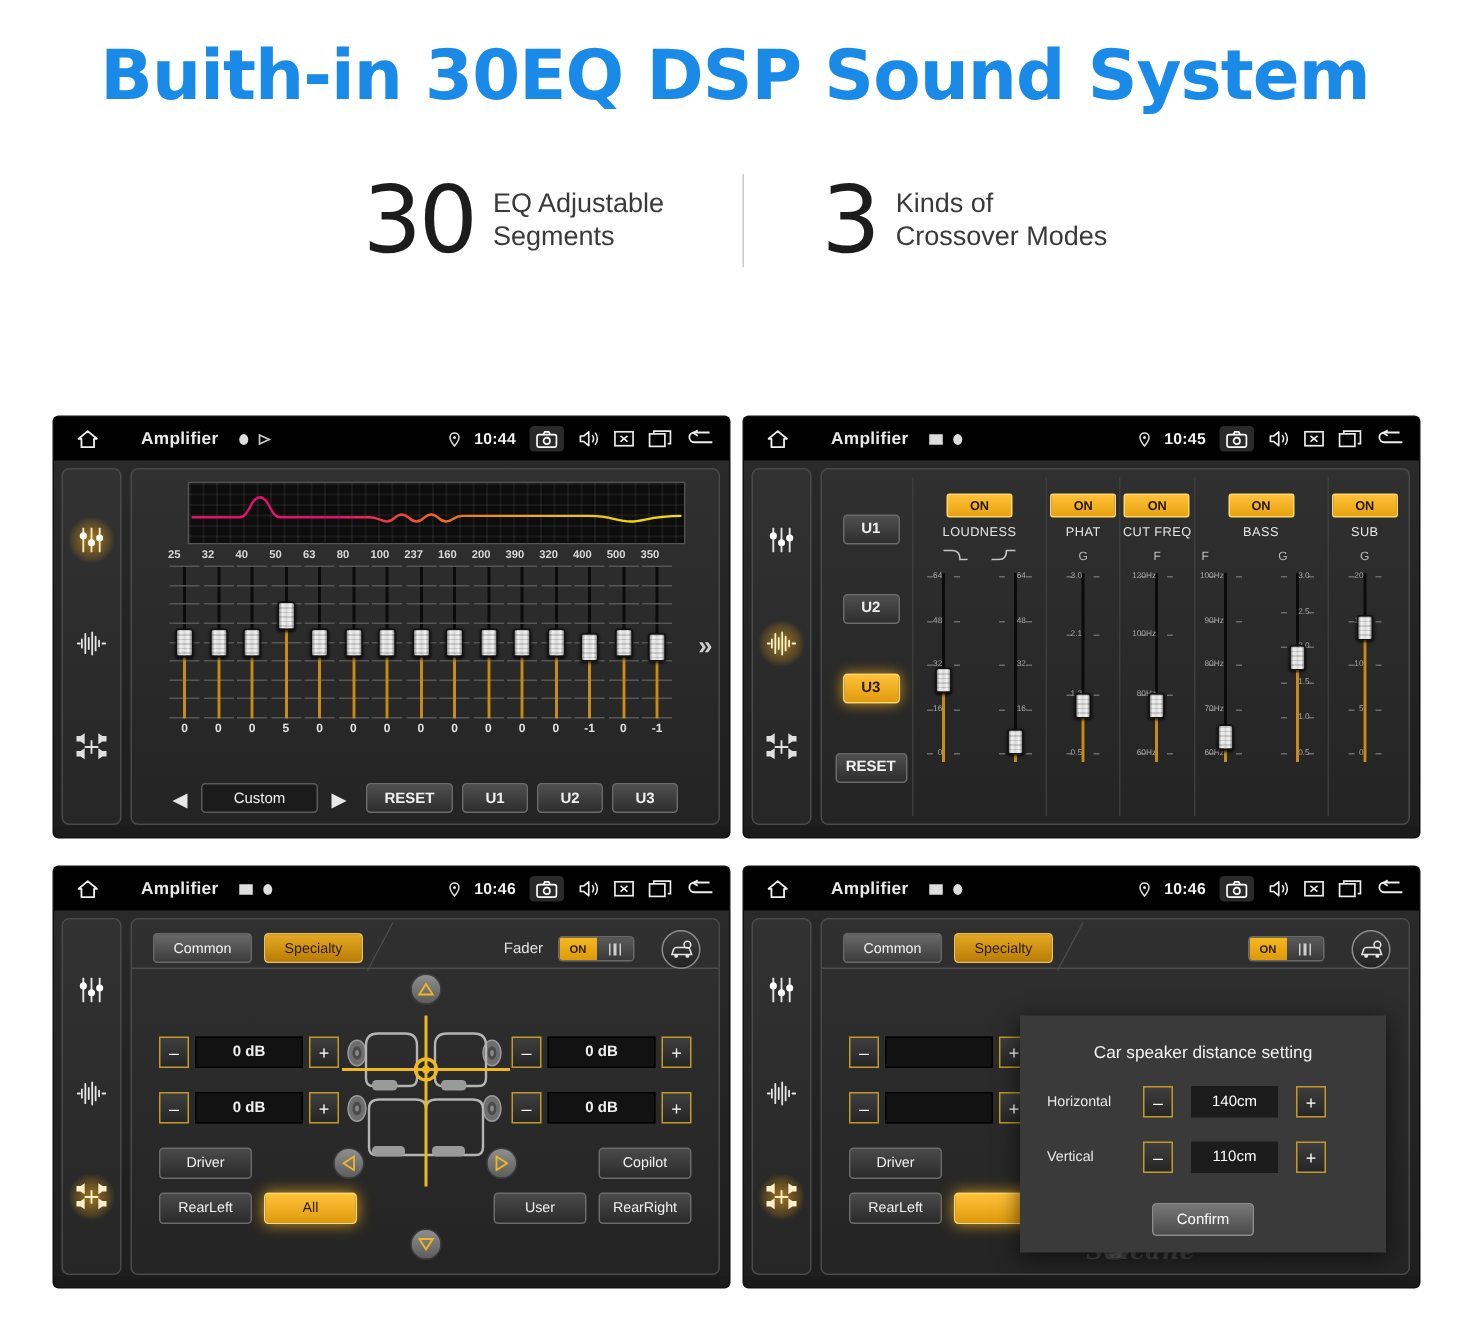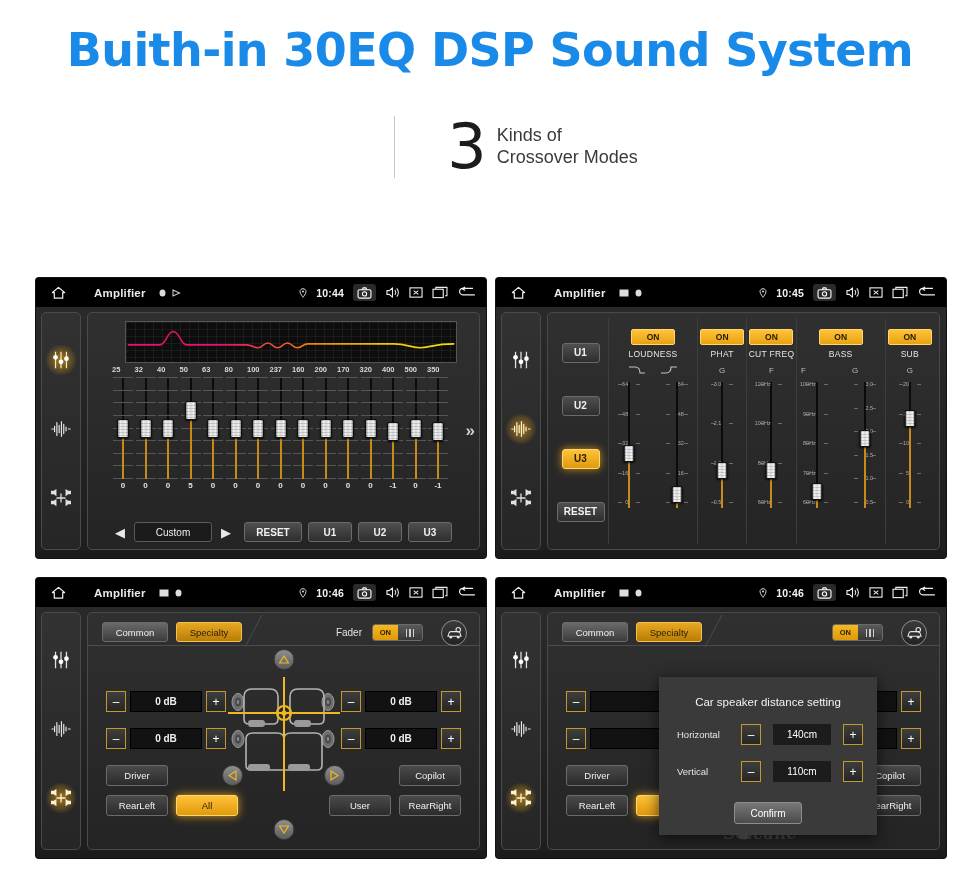--- a/index.html
+++ b/index.html
@@ -353,21 +353,21 @@
   .navcirc {
     position: absolute; width: 21px; height: 21px; border-radius: 50%;
     background: linear-gradient(180deg,#8e8e8e,#5d5d5d);
     border: 1px solid #3a3a3a;
     display:flex; align-items:center; justify-content:center;
   }
 
   
   .modal {
     position: absolute;
-    left: 111px; top: 64px; width: 218px; height: 158px;
+    left: 132px; top: 64px; width: 244px; height: 158px;
     background: #3a3a3a;
     z-index: 20;
     box-shadow: 0 3px 14px rgba(0,0,0,.65);
   }
   .modal h3 {
     color: #f2f2f2; font-size: 11.5px; font-weight: normal;
     text-align: center; margin-top: 19px;
   }
   .mrow {
     display: flex; align-items: center; margin-top: 16px; padding-left: 18px; gap: 12px;
@@ -393,20 +393,25 @@
     font-size: 16px; color: #4b4b4b;
     letter-spacing: .5px;
   }
 </style>
 </head>
 <body>
 
 <div class="hero">
   <h1>Buith-in 30EQ DSP Sound System</h1>
   <div class="stats">
+    <div class="stat">
+      <div class="stat-num">30</div>
+      <div class="stat-txt">EQ Adjustable
+Segments</div>
+    </div>
     <div class="divider-v"></div>
     <div class="stat">
       <div class="stat-num">3</div>
       <div class="stat-txt">Kinds of
 Crossover Modes</div>
     </div>
   </div>
 </div>
 
 <div class="screens">
@@ -528,21 +533,21 @@
             <span>25</span>
             <span>32</span>
             <span>40</span>
             <span>50</span>
             <span>63</span>
             <span>80</span>
             <span>100</span>
             <span>237</span>
             <span>160</span>
             <span>200</span>
-            <span>170</span>
+            <span>390</span>
             <span>320</span>
             <span>400</span>
             <span>500</span>
             <span>350</span>
           </div>
         <div class="eq-sliders" id="eqSliders">
             <div class="eq-col">
               <div class="eq-track"></div>
               <div class="eq-ticks">
                 <i style="top: 0px;"></i>

